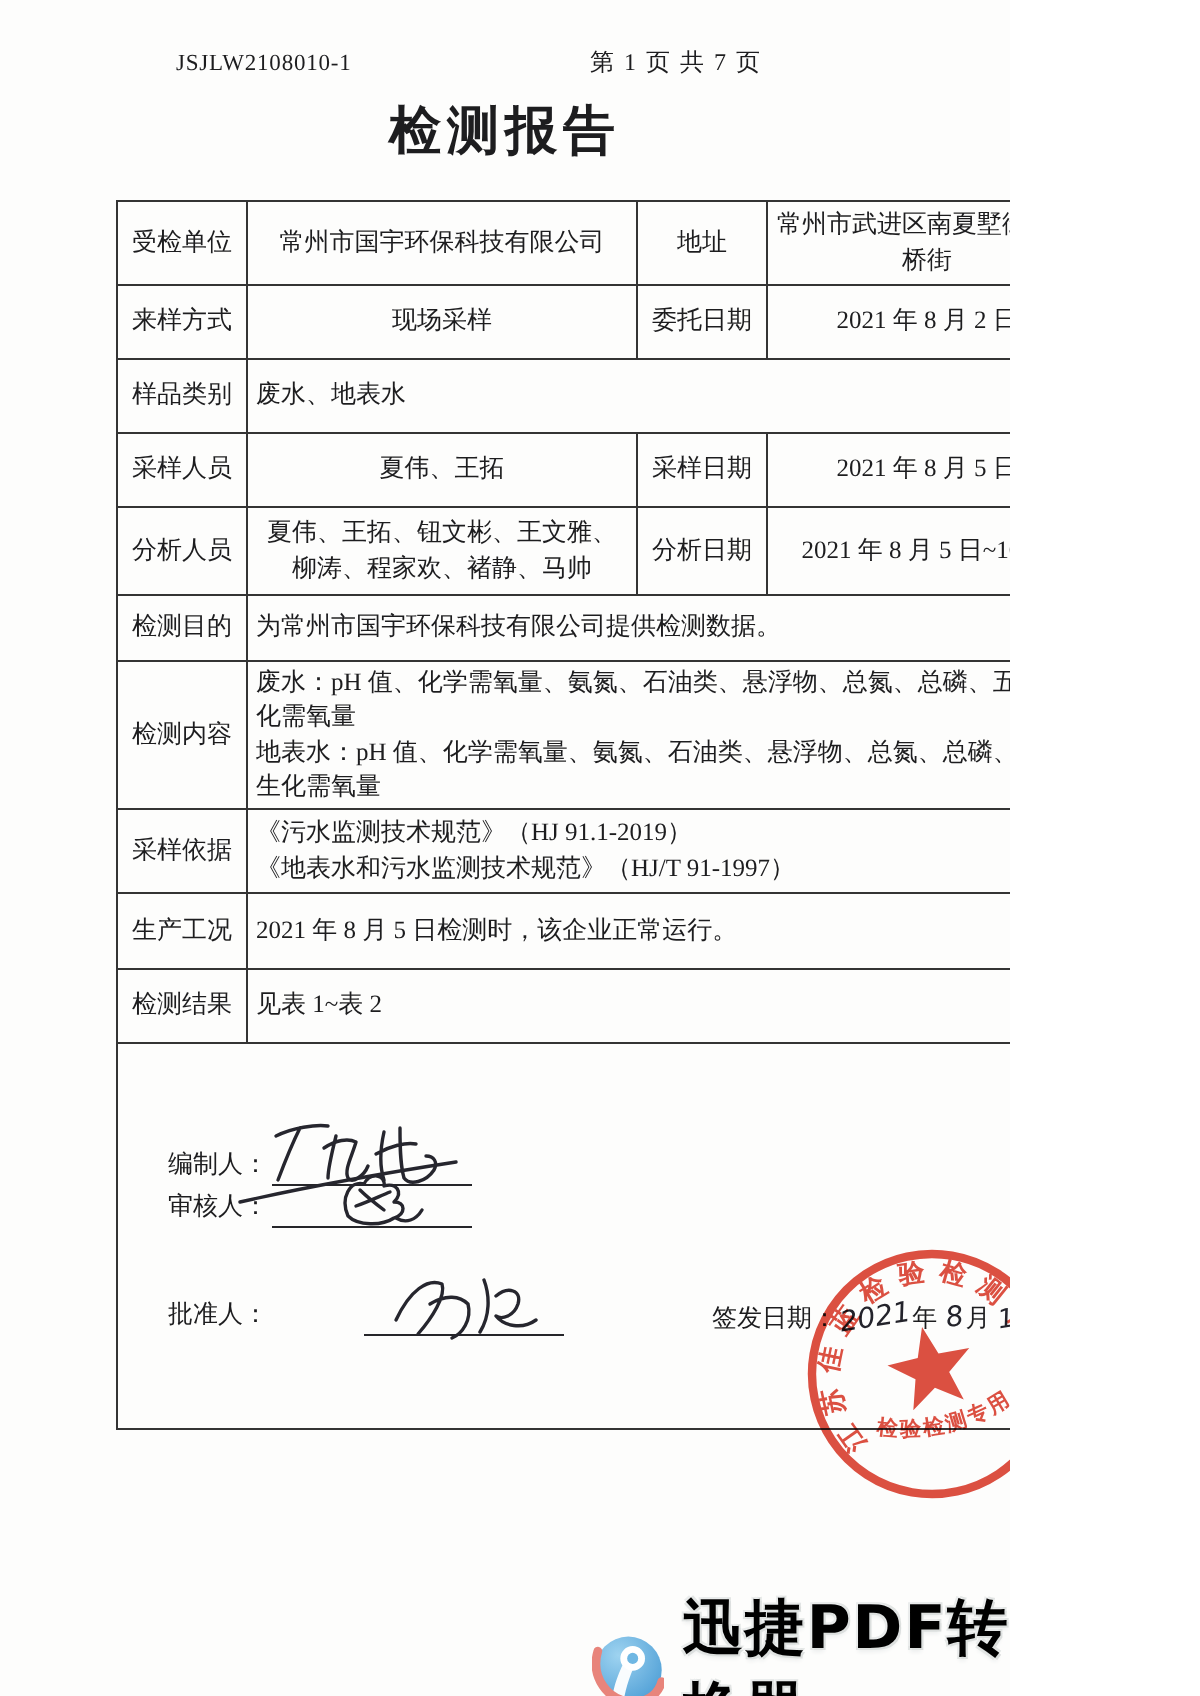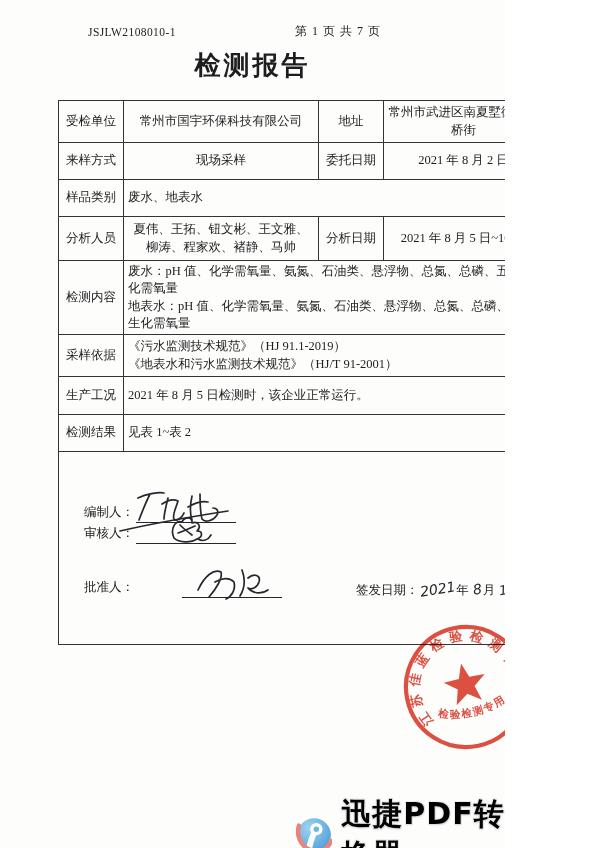--- a/index.html
+++ b/index.html
@@ -73,38 +73,48 @@
     <tr class="r3">
       <td class="lab">来样方式</td>
       <td class="val-c">现场采样</td>
       <td class="lab">委托日期</td>
       <td class="val-c">2021 年 8 月 2 日</td>
     </tr>
     <tr class="r4">
       <td class="lab">样品类别</td>
       <td class="val-l" colspan="3">废水、地表水</td>
     </tr>
+    <tr class="r5">
+      <td class="lab">采样人员</td>
+      <td class="val-c">夏伟、王拓</td>
+      <td class="lab">采样日期</td>
+      <td class="val-c">2021 年 8 月 5 日</td>
+    </tr>
     <tr class="r6">
       <td class="lab">分析人员</td>
       <td class="val-c">夏伟、王拓、钮文彬、王文雅、柳涛、程家欢、褚静、马帅</td>
       <td class="lab">分析日期</td>
       <td class="val-c">2021 年 8 月 5 日~10 日</td>
+    </tr>
+    <tr class="r7">
+      <td class="lab">检测目的</td>
+      <td class="val-l" colspan="3">为常州市国宇环保科技有限公司提供检测数据。</td>
     </tr>
     <tr class="r8">
       <td class="lab">检测内容</td>
       <td class="val-l" colspan="3">
         <div>废水：pH 值、化学需氧量、氨氮、石油类、悬浮物、总氮、总磷、五日生化需氧量</div>
         <div>地表水：pH 值、化学需氧量、氨氮、石油类、悬浮物、总氮、总磷、五日生化需氧量</div>
       </td>
     </tr>
     <tr class="r9">
       <td class="lab">采样依据</td>
       <td class="val-l" colspan="3">
         <div>《污水监测技术规范》（HJ 91.1-2019）</div>
-        <div>《地表水和污水监测技术规范》（HJ/T 91-2001）</div>
+        <div>《地表水和污水监测技术规范》（HJ/T 91-1997）</div>
       </td>
     </tr>
     <tr class="r10">
       <td class="lab">生产工况</td>
       <td class="val-l" colspan="3">2021 年 8 月 5 日检测时，该企业正常运行。</td>
     </tr>
     <tr class="r11">
       <td class="lab">检测结果</td>
       <td class="val-l" colspan="3">见表 1~表 2</td>
     </tr>

